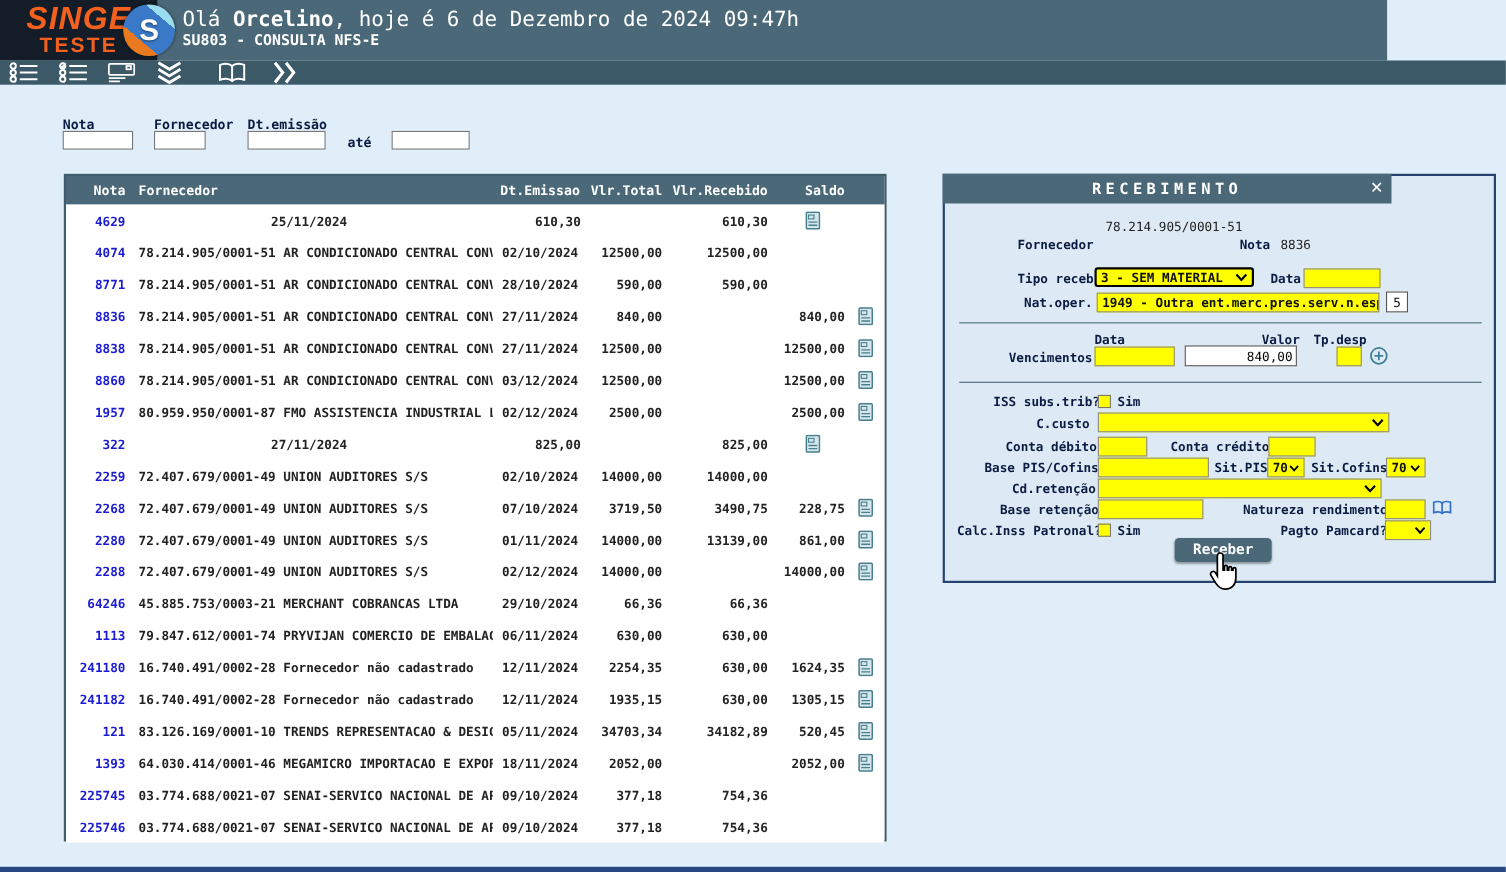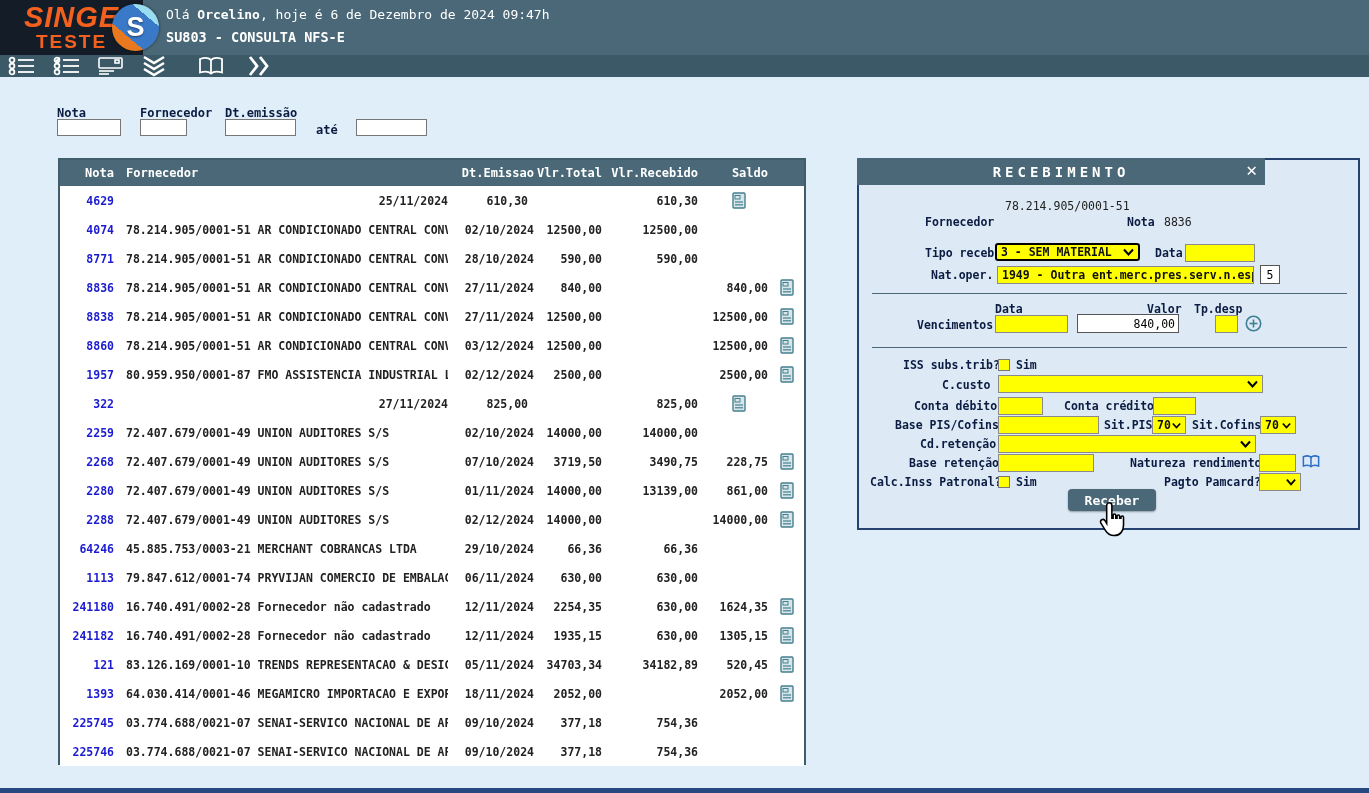--- a/index.html
+++ b/index.html
@@ -1,48 +1,48 @@
 <!DOCTYPE html>
 <html><head>
 <meta charset="utf-8">
 <style>
   * { margin:0; padding:0; box-sizing:border-box; }
   html,body { width:1369px; height:793px; }
   body { font-family:"DejaVu Sans Mono", monospace; background:#dfeef8; position:relative; overflow:hidden; }
   .abs { position:absolute; }
 
   
-  .hdr { position:absolute; left:0; top:0; width:1369px; height:55px; background:#4a6877; }
+  .hdr { position:absolute; left:0; top:0; width:1261px; height:55px; background:#4a6877; }
   .logo-block { position:absolute; left:0; top:0; width:143px; height:55px; background:#141d27; color:#f4611f; text-align:center; }
   .logo-l1 { font-family:"Liberation Sans", sans-serif; font-weight:bold; font-style:italic; font-size:29px; letter-spacing:1px; line-height:30px; margin-top:2px; }
   .logo-l2 { font-family:"Liberation Sans", sans-serif; font-weight:bold; font-size:19px; letter-spacing:2px; line-height:20px; }
   .sphere { position:absolute; left:112px; top:4px; width:47px; height:47px; border-radius:50%;
             background:linear-gradient(40deg,#e8791e 32%,#3a79c8 32% 74%,#9adcf0 74%);
             box-shadow:0 0 3px rgba(0,0,0,.6); color:#fff; font-weight:bold; font-size:27px;
             display:flex; align-items:center; justify-content:center; text-shadow:0 1px 2px rgba(0,0,0,.5);
             font-family:"Liberation Sans", sans-serif; }
-  .greet { position:absolute; left:166px; top:7px; color:#fff; font-size:13px; }
+  .greet { position:absolute; left:166px; top:7px; color:#fff; font-size:19px; }
   .greet b { font-weight:bold; }
   .screen-title { position:absolute; left:166px; top:29px; color:#fff; font-size:13.5px; font-weight:bold; }
 
   
   .tbar { position:absolute; left:0; top:55px; width:1369px; height:22px; background:#3b5967; display:flex; align-items:center; gap:17px; padding-left:8px; }
   .tbar svg { display:block; }
 
   
   .flabel { position:absolute; font-size:12px; font-weight:bold; color:#0b1b42; }
   .finput { position:absolute; height:17px; background:#fff; border:1px solid #777; font:11.5px "DejaVu Sans Mono",monospace; padding:0 3px; }
 
   
   .tbl { position:absolute; left:58px; top:158px; width:748px; height:607px; background:#fff; border:2px solid #3f5d6b; }
   .t-head { display:grid; grid-template-columns:48px 334px 86px 74px 96px 70px 26px; height:26px; align-items:center; padding-left:6px; background:#4a6877; color:#fff; font-size:12px; font-weight:bold; }
   .t-row  { display:grid; grid-template-columns:48px 334px 86px 74px 96px 70px 26px; height:29px; align-items:center; padding-left:6px; background:#fff; font-size:11.5px; font-weight:bold; color:#222; }
   .c-nota { text-align:right; color:#1b1bd1; text-decoration:none; cursor:pointer; }
   .c-forn { padding-left:12px; white-space:nowrap; overflow:hidden; }
-  .c-dt   { text-align:right; }
+  .c-dt   { text-align:center; }
   .c-num  { text-align:right; padding-right:6px; }
   .c-icon { display:flex; justify-content:center; cursor:pointer; }
 
   
   .panel { position:absolute; left:857px; top:158px; width:503px; height:372px; background:#ddeaf5; border:2px solid #26436f; }
   .p-head { position:absolute; left:-2px; top:-2px; width:408px; height:27px; background:#4a6877; color:#fff; display:flex; align-items:center; justify-content:center; font-size:14px; font-weight:bold; letter-spacing:4px; }
   .p-close { position:absolute; right:8px; top:1px; color:#fff; font-size:18px; font-weight:bold; cursor:pointer; letter-spacing:0; }
   .plabel { position:absolute; font-size:11.5px; font-weight:bold; color:#0b1b42; line-height:19px; white-space:nowrap; }
   .pval { position:absolute; font-size:11.5px; color:#222; line-height:19px; white-space:nowrap; }
   .yin { position:absolute; height:18px; background:#ff0; border:1px solid #8a8a8a; font:11.5px "DejaVu Sans Mono",monospace; padding:0 3px; }

